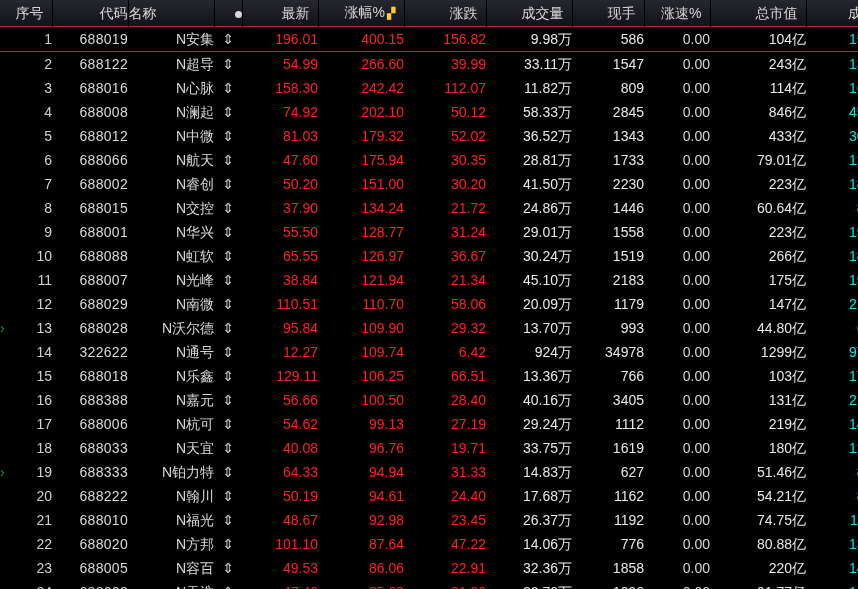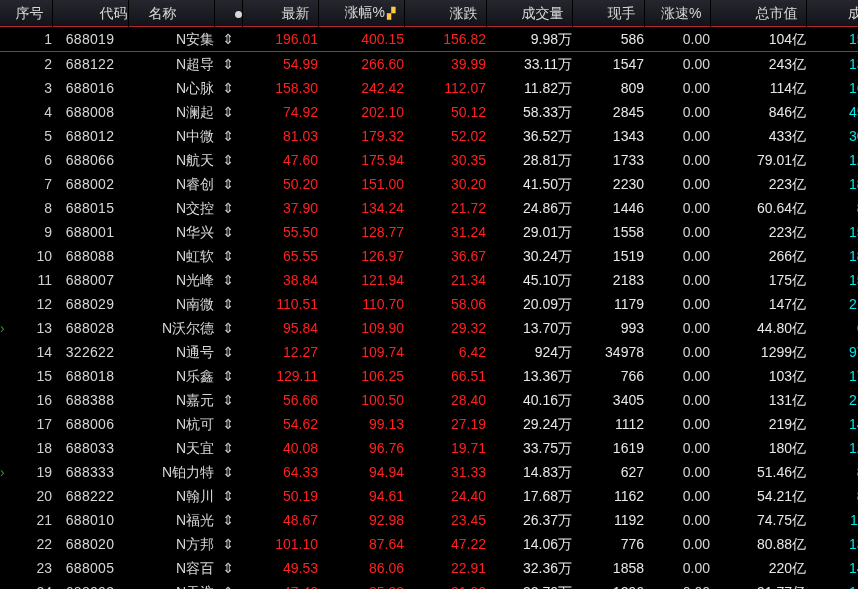--- a/index.html
+++ b/index.html
@@ -42,39 +42,39 @@
     color: #d8d8d8;
     font-weight: normal;
     font-size: 14px;
     height: 26px;
     line-height: 26px;
     border-right: 1px solid #000000;
     background: linear-gradient(#26262e, #12121a);
     text-align: right;
   }
   thead th.th-right { text-align: right; padding-right: 8px; }
-  thead th.th-left  { text-align: left;  padding-left: 20px; }
+  thead th.th-left  { text-align: left;  padding-left: 0; }
 
   tbody tr { background: #000000; }
   tbody tr.row-selected {
     border-top: 1px solid #c03030;
     border-bottom: 1px solid #c03030;
   }
   tbody tr.row-selected td {
     border-top: 1px solid #b42b2b;
     border-bottom: 1px solid #b42b2b;
   }
   td.c-idx {
     color: #d0d0d0;
     text-align: right;
     padding-right: 10px;
   }
   td.c-code {
     color: #d8d8d8;
-    text-align: center;
+    text-align: right;
     letter-spacing: 0.3px;
   }
   td.c-name {
     color: #d8d8d8;
     text-align: right;
     padding-left: 10px;
   }
   td.c-flag {
     color: #cfcfcf;
     text-align: center;

